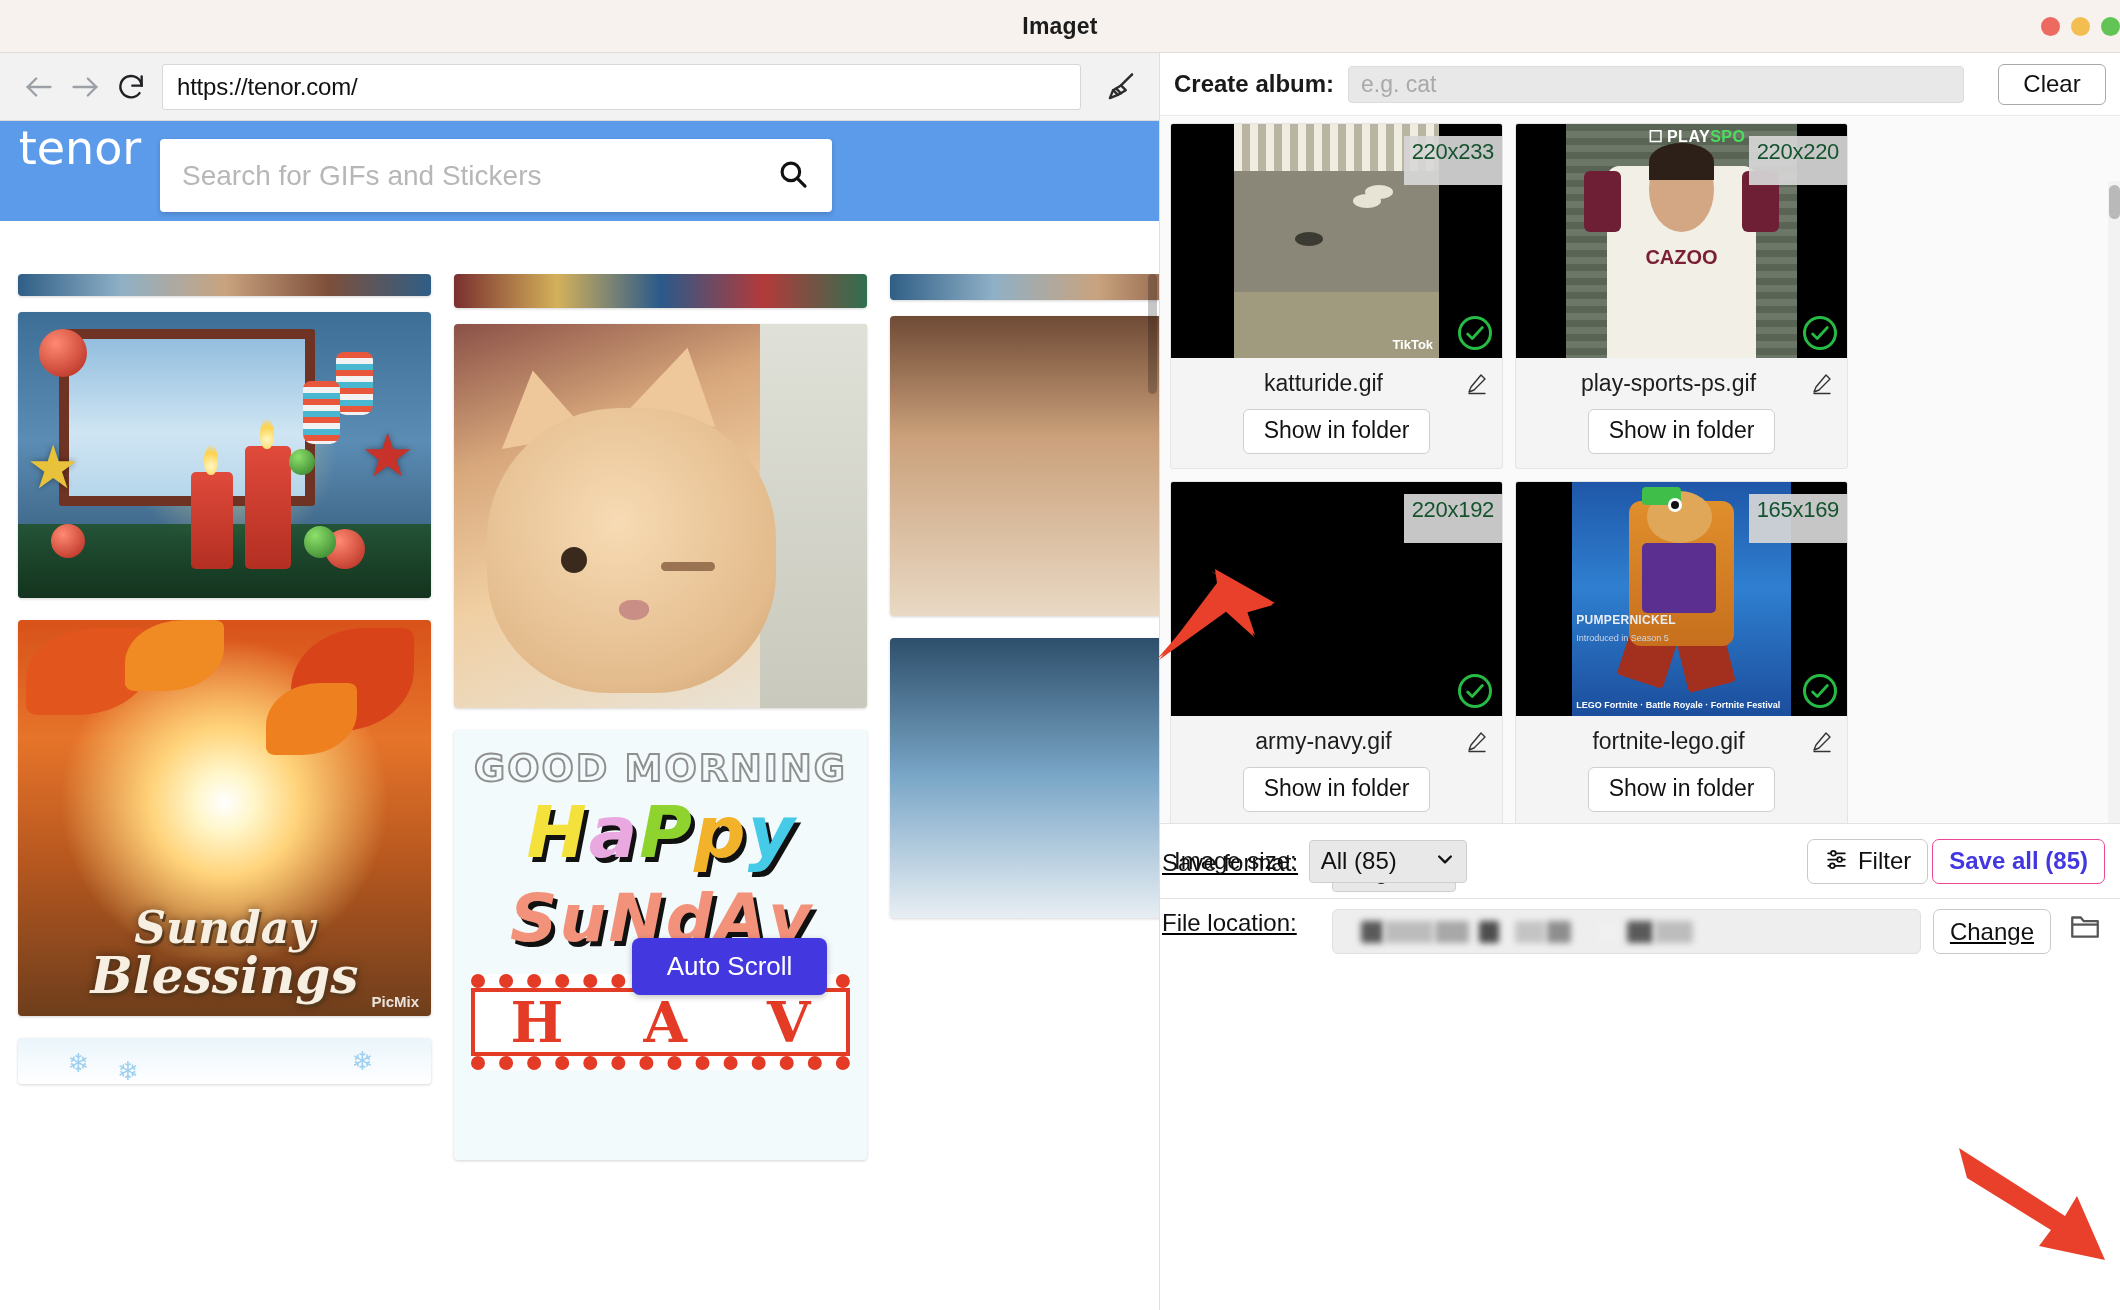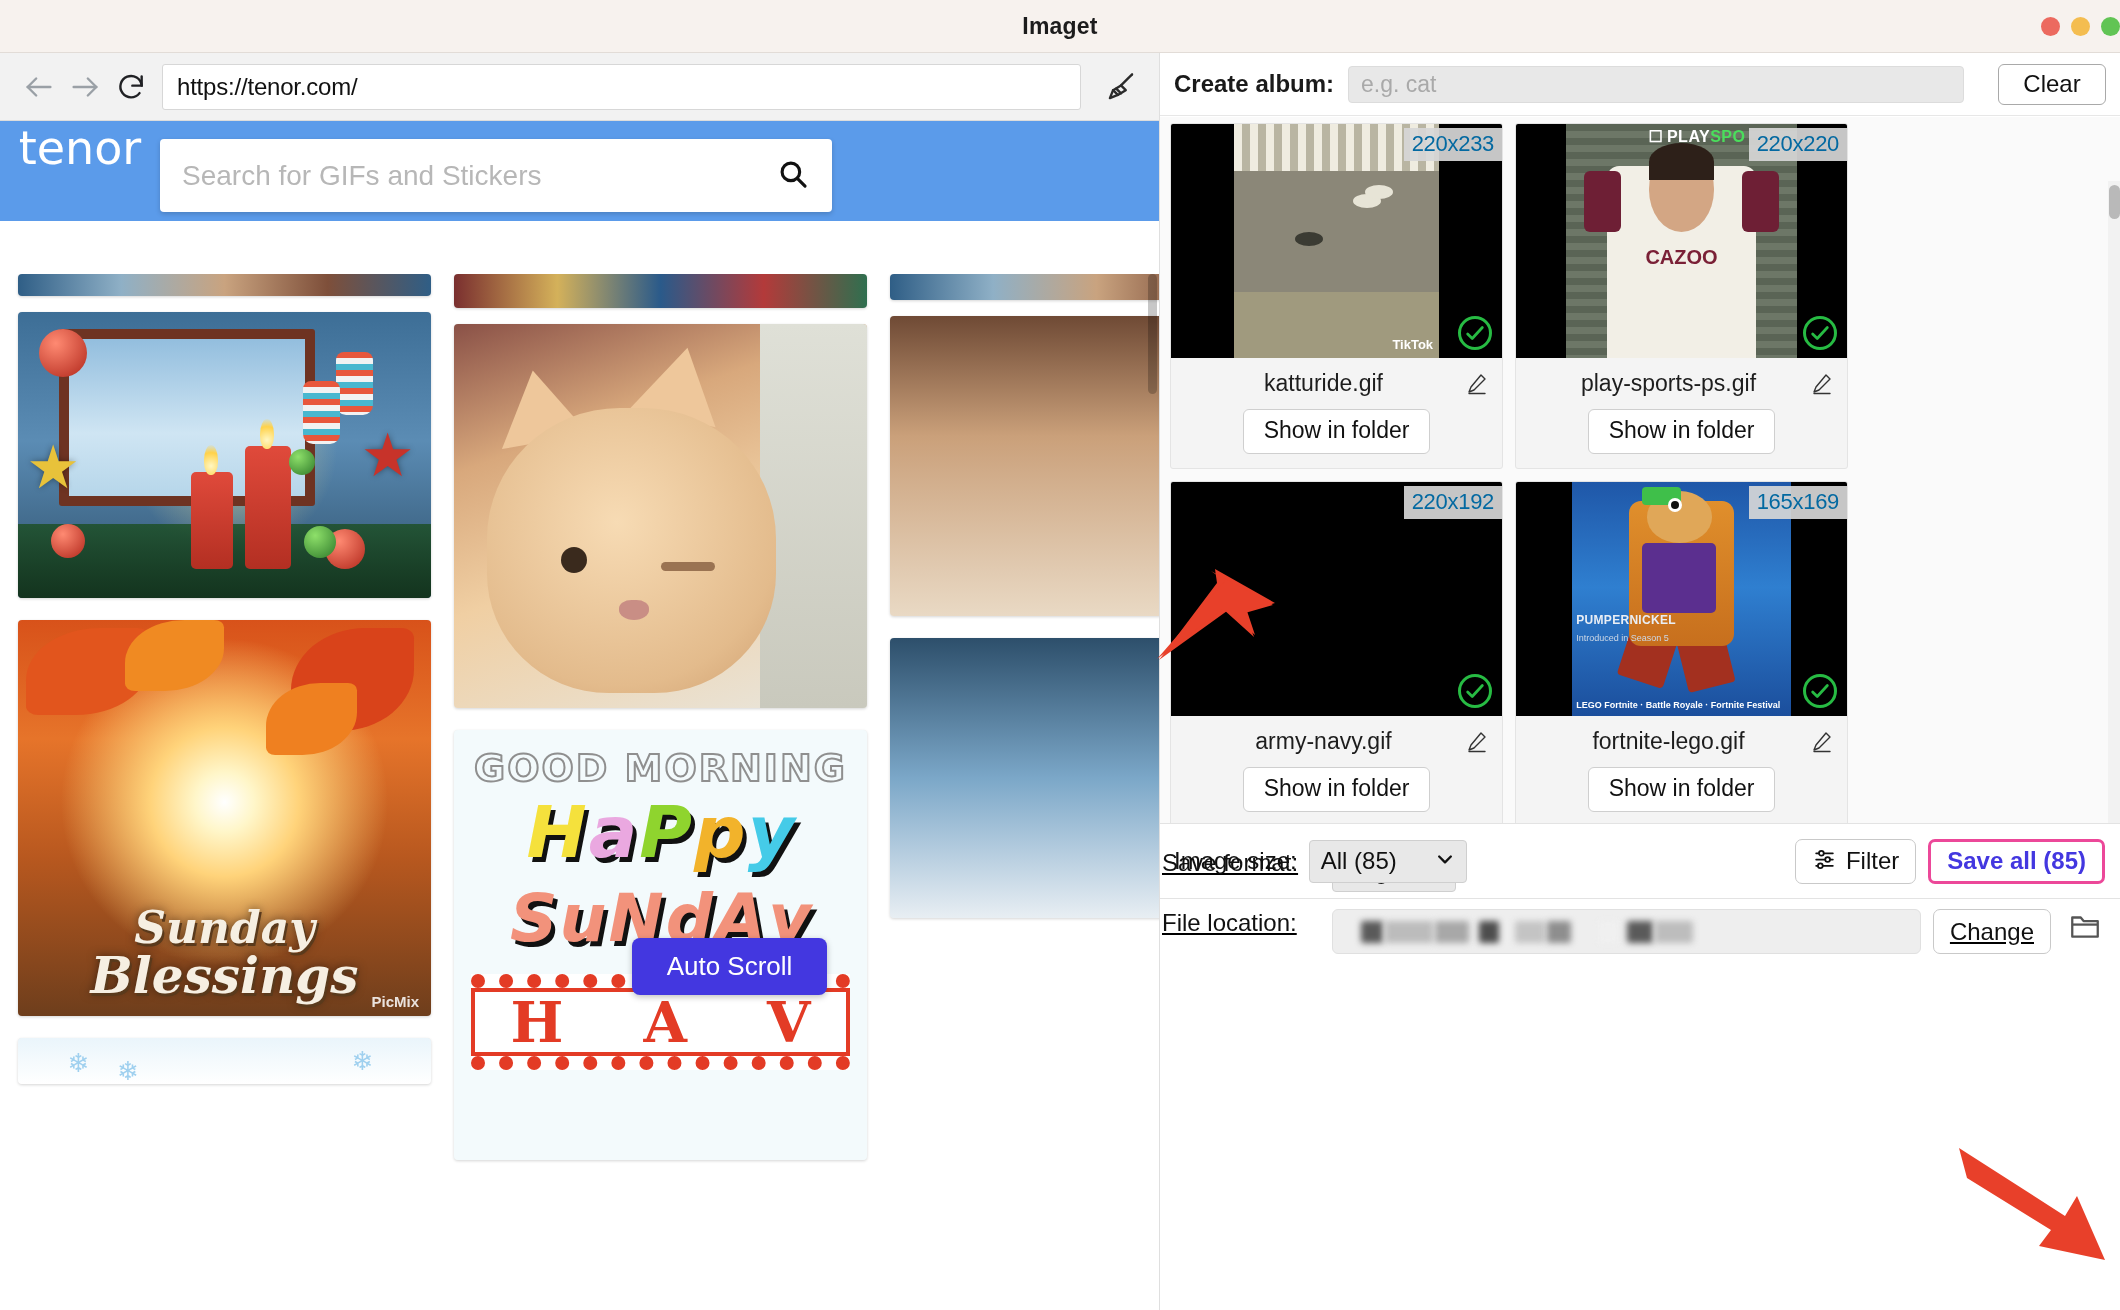--- a/index.html
+++ b/index.html
@@ -194,22 +194,22 @@
   }
 
   #grid-wrap {
     position: absolute; top: 64px; left: 0; width: 961px; height: 706px;
     background: #fafafa; overflow: hidden; padding: 6px 10px 0 6px;
   }
   #grid { display: grid; grid-template-columns: 333px 333px; gap: 12px; margin-left: 4px; }
   .icard { background: #f4f4f4; border: 1px solid #e4e4e4; border-radius: 3px; overflow: hidden; }
   .ithumb { position: relative; height: 234px; background: #000; display:flex; align-items:center; justify-content:center; overflow:hidden; }
   .dim-badge {
-    position: absolute; right: 0; top: 4px; background: rgba(215,215,215,.92);
-    color: #0369a1; font-size: 22px; padding: 3px 8px 4px; letter-spacing: -.3px;
+    position: absolute; right: 0; top: 12px; background: rgba(215,215,215,.92);
+    color: #14532d; font-size: 22px; padding: 3px 8px 20px; letter-spacing: -.3px;
   }
   .check {
     position: absolute; right: 10px; bottom: 8px; width: 34px; height: 34px;
     border: 3px solid #27bb43; border-radius: 50%;
     display:flex; align-items:center; justify-content:center;
   }
   .check svg { width: 22px; height: 22px; }
   .iname-row { display:flex; align-items:center; padding: 12px 12px 2px 12px; }
   .iname { flex: 1; text-align: center; font-size: 23px; color: #1d1d1d; }
   .pencil { width: 26px; display:flex; align-items:center; justify-content:center; }
@@ -278,21 +278,21 @@
   #size-select {
     width: 158px; height: 43px; background:#e8e8e8; border:1px solid #cfcfcf; border-radius:4px;
     display:flex; align-items:center; justify-content:space-between; padding: 0 11px;
     font-size: 24px; color:#111;
   }
   #filter-btn {
     margin-left: auto; height: 45px; background:#fff; border:1px solid #c9c9c9; border-radius:7px;
     display:flex; align-items:center; gap: 9px; padding: 0 16px; font-size: 24px; color:#111;
   }
   #saveall-btn {
-    margin-left: 12px; height: 45px; background:#fff; border:3px solid #ec4899; border-radius:7px;
+    margin-left: 4px; height: 45px; background:#fff; border:1px solid #ec4899; border-radius:7px;
     display:flex; align-items:center; padding: 0 16px; font-size: 24px; font-weight:700; color:#4337e0;
   }
   .field-row { display:flex; align-items:flex-start; padding: 0 16px 0 2px; text-decoration: underline; }
   #format-row { margin-top: 26px; }
   #location-row { margin-top: 17px; }
   .field-label { font-size: 24px; color:#111; width: 170px; }
   #format-select {
     width: 124px; height: 43px; background:#e8e8e8; border:1px solid #cfcfcf; border-radius:4px;
     display:flex; align-items:center; justify-content:space-between; padding: 0 10px;
     font-size: 24px; color:#111;

